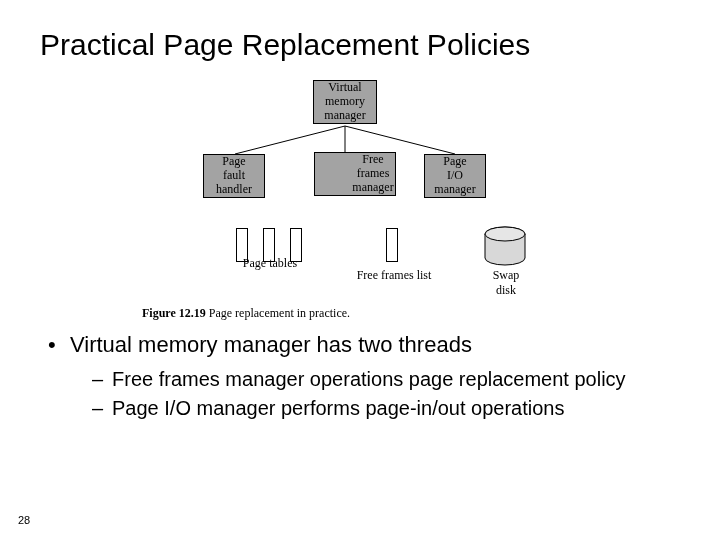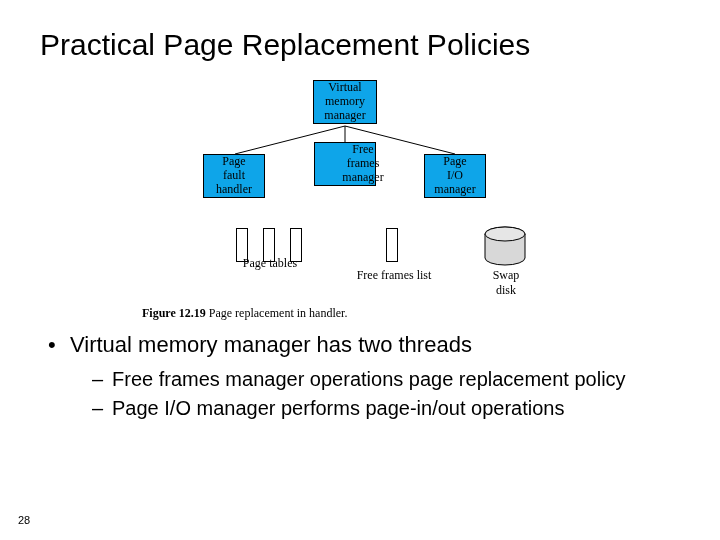--- a/index.html
+++ b/index.html
@@ -1,20 +1,20 @@
 <!DOCTYPE html>
 <html><head>
 <meta charset="utf-8">
 <style>
   * { box-sizing: border-box; margin: 0; padding: 0; }
   html, body { width: 720px; height: 540px; font-family: Arial, Helvetica, sans-serif; background: #fff; color: #000; }
   .slide { width: 720px; height: 540px; position: relative; padding: 20px 40px 0 40px; }
   .title { font-size: 30px; font-weight: normal; margin-top: 8px; margin-bottom: 18px; }
   .figure { position: relative; width: 460px; height: 240px; margin: 0 auto 10px auto; font-family: "Times New Roman", serif; }
-  .node { position: absolute; text-align: center; background: #0ea5e9; border: 1px solid #000; font-size: 12px; line-height: 1.15; display: flex; align-items: center; justify-content: center; white-space: pre; }
+  .node { position: absolute; text-align: center; background: #a3a3a3; border: 1px solid #000; font-size: 12px; line-height: 1.15; display: flex; align-items: center; justify-content: center; white-space: pre; }
   .shadow::after { content: ""; position: absolute; top: 3px; left: 3px; width: 100%; height: 100%; background: #bbb; z-index: -1; }
   .label { position: absolute; font-size: 12px; text-align: center; }
   .caption-row { position: absolute; font-size: 12px; }
   .caption-row b { font-weight: bold; }
   .small-rect { position: absolute; border: 1px solid #000; background: #fff; }
   .cyl { position: absolute; }
   .bullets { font-size: 22px; line-height: 1.35; padding-left: 8px; }
   .b1 { display: flex; margin-bottom: 6px; }
   .b1 .dot { width: 22px; }
   .sub { padding-left: 44px; font-size: 20px; }
@@ -37,21 +37,21 @@
       <line x1="215" y1="46" x2="325" y2="74" stroke="#000" stroke-width="1"></line>
     </svg>
 
     <div class="node shadow" style="left:183px; top:0; width:64px; height:44px;">Virtual
 memory
 manager</div>
 
     <div class="node shadow" style="left:73px; top:74px; width:62px; height:44px;">Page
 fault
 handler</div>
-    <div class="node" style="left:184px; top:62px; width:62px; height:44px;padding-left:36px;">Free
+    <div class="node" style="left:184px; top:72px; width:82px; height:44px;padding-left:36px;">Free
 frames
 manager</div>
     <div class="node" style="left:294px; top:74px; width:62px; height:44px;">Page
 I/O
 manager</div>
 
     <div class="small-rect" style="left:106px; top:148px; width:12px; height:34px;"></div>
     <div class="small-rect" style="left:133px; top:148px; width:12px; height:34px;"></div>
     <div class="small-rect" style="left:160px; top:148px; width:12px; height:34px;"></div>
     <div class="label" style="left:100px; top:176px; width:80px;">Page tables</div>
@@ -65,21 +65,21 @@
         <path d="M3 8 L3 32 A20 7 0 0 0 43 32 L43 8" fill="#d8d8d8" stroke="#000"></path>
         <ellipse cx="23" cy="8" rx="20" ry="7" fill="#e6e6e6" stroke="#000"></ellipse>
       </svg>
     </div>
     <div class="label" style="left:356px; top:188px; width:40px; white-space:pre;text-align:center;">Swap
 disk</div>
 
     <div class="caption-row" style="left:12px; top:226px;">
       <b>Figure 12.19</b>
       <span> </span>
-      <span>Page replacement in handler.</span>
+      <span>Page replacement in practice.</span>
     </div>
   </div>
 
   <div class="bullets">
     <div class="b1">
       <span class="dot">•</span>
       <span>Virtual memory manager has two threads</span>
     </div>
     <div class="sub">
       <div class="subitem">

